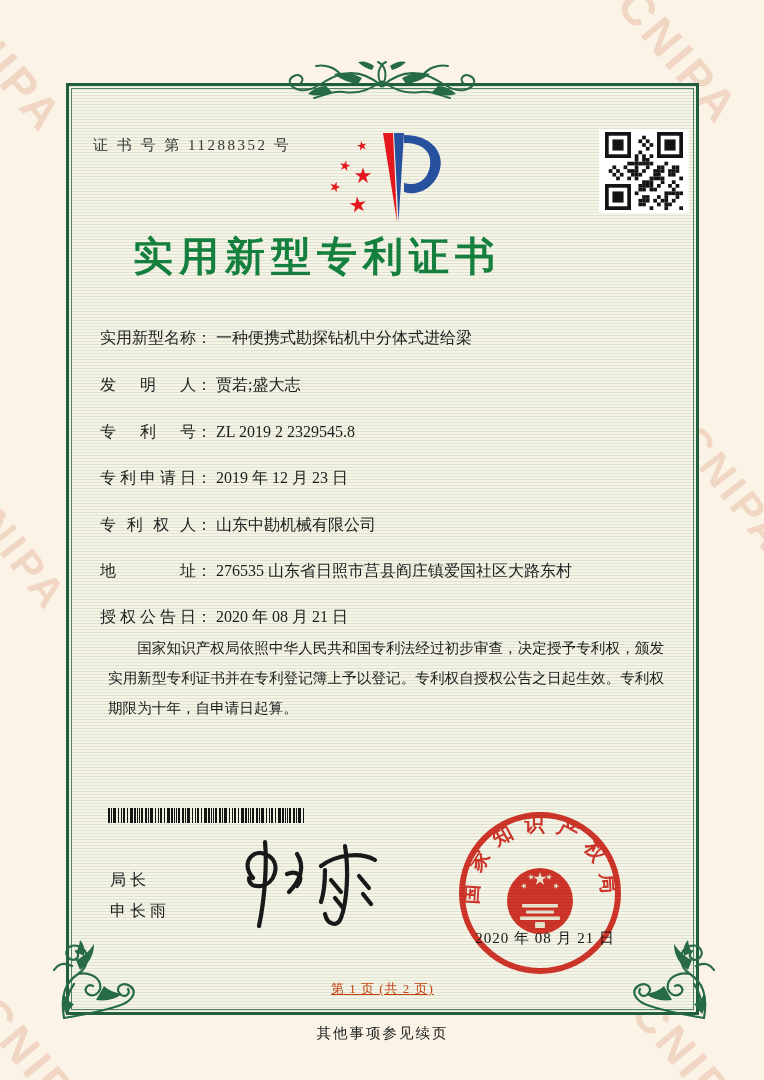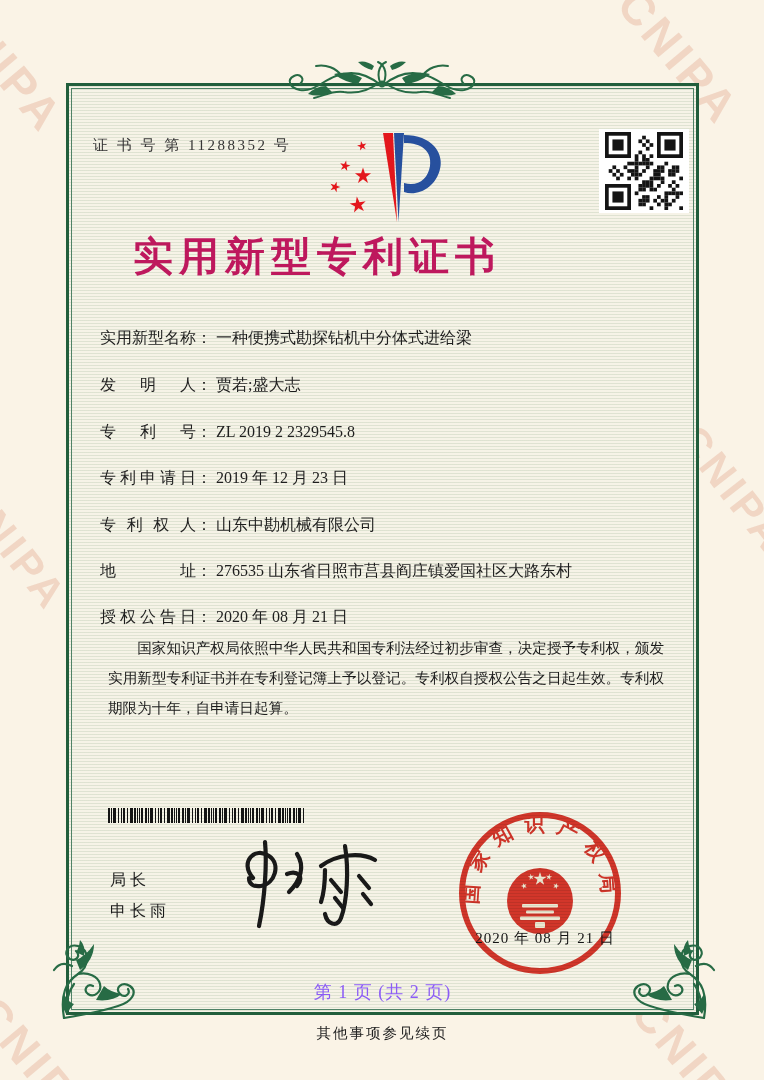--- a/index.html
+++ b/index.html
@@ -32,21 +32,21 @@
   .ornament{position:absolute;pointer-events:none;}
   .orn-top{left:272px;top:52px;}
   .orn-bl{left:44px;top:924px;}
   .orn-br{left:628px;top:924px;}
 
   .cert-no{position:absolute;left:93px;top:136px;font-size:15px;letter-spacing:2.5px;color:#353535;}
   .logo{position:absolute;left:320px;top:121px;}
   .qr-panel{position:absolute;left:599px;top:129px;width:90px;height:84px;background:#fff;
             display:flex;align-items:center;justify-content:center;}
   .title{position:absolute;left:66px;top:229px;width:502px;text-align:center;
-         font-size:40px;font-weight:700;letter-spacing:6px;color:#be185d;}
+         font-size:40px;font-weight:700;letter-spacing:6px;color:#15803d;}
 
   .field-row{position:absolute;left:100px;font-size:16px;color:#1e1e1e;white-space:nowrap;line-height:22px;}
   .flabel{display:inline-block;width:96px;text-align:justify;text-align-last:justify;font-family:Liberation Mono, monospace;}
   .fcolon{display:inline-block;}
   .fvalue{margin-left:4px;text-align:right;}
   .grant-no{position:absolute;left:303px;top:0;}
 
   .paragraphs{position:absolute;left:100px;top:625px;width:572px;}
   .paragraphs p{margin:8px;font-size:14.6px;line-height:30px;text-align:justify;
                 text-indent:2em;color:#1b1b1b;}
@@ -54,21 +54,21 @@
   .barcode{position:absolute;left:108px;top:808px;}
   .signer-title{position:absolute;left:110px;top:870px;font-size:16px;letter-spacing:4px;color:#1a1a1a;}
   .signer-name{position:absolute;left:110px;top:901px;font-size:16px;letter-spacing:4px;color:#1a1a1a;}
   .signature{position:absolute;left:225px;top:836px;}
 
   .seal{position:absolute;left:456px;top:809px;mix-blend-mode:multiply;opacity:0.93;}
   .seal-date{position:absolute;left:460px;top:929px;width:170px;text-align:center;
              font-size:15px;color:#151515;letter-spacing:1px;}
 
   .page-footer{position:absolute;left:66px;top:980px;width:633px;text-align:center;
-               font-size:18px;letter-spacing:1px;color:#8b5cf6;}
+               font-size:13px;letter-spacing:1px;color:#c2410c;text-decoration:underline;}
   .continuation{position:absolute;left:66px;top:1024px;width:633px;text-align:center;
                 font-size:14.5px;letter-spacing:2px;color:#222;}
 </style>
 </head>
 <body>
 
 <div class="page">
 
   <span class="wm wm1">CNIPA</span>
   <span class="wm wm2">CNIPA</span>

